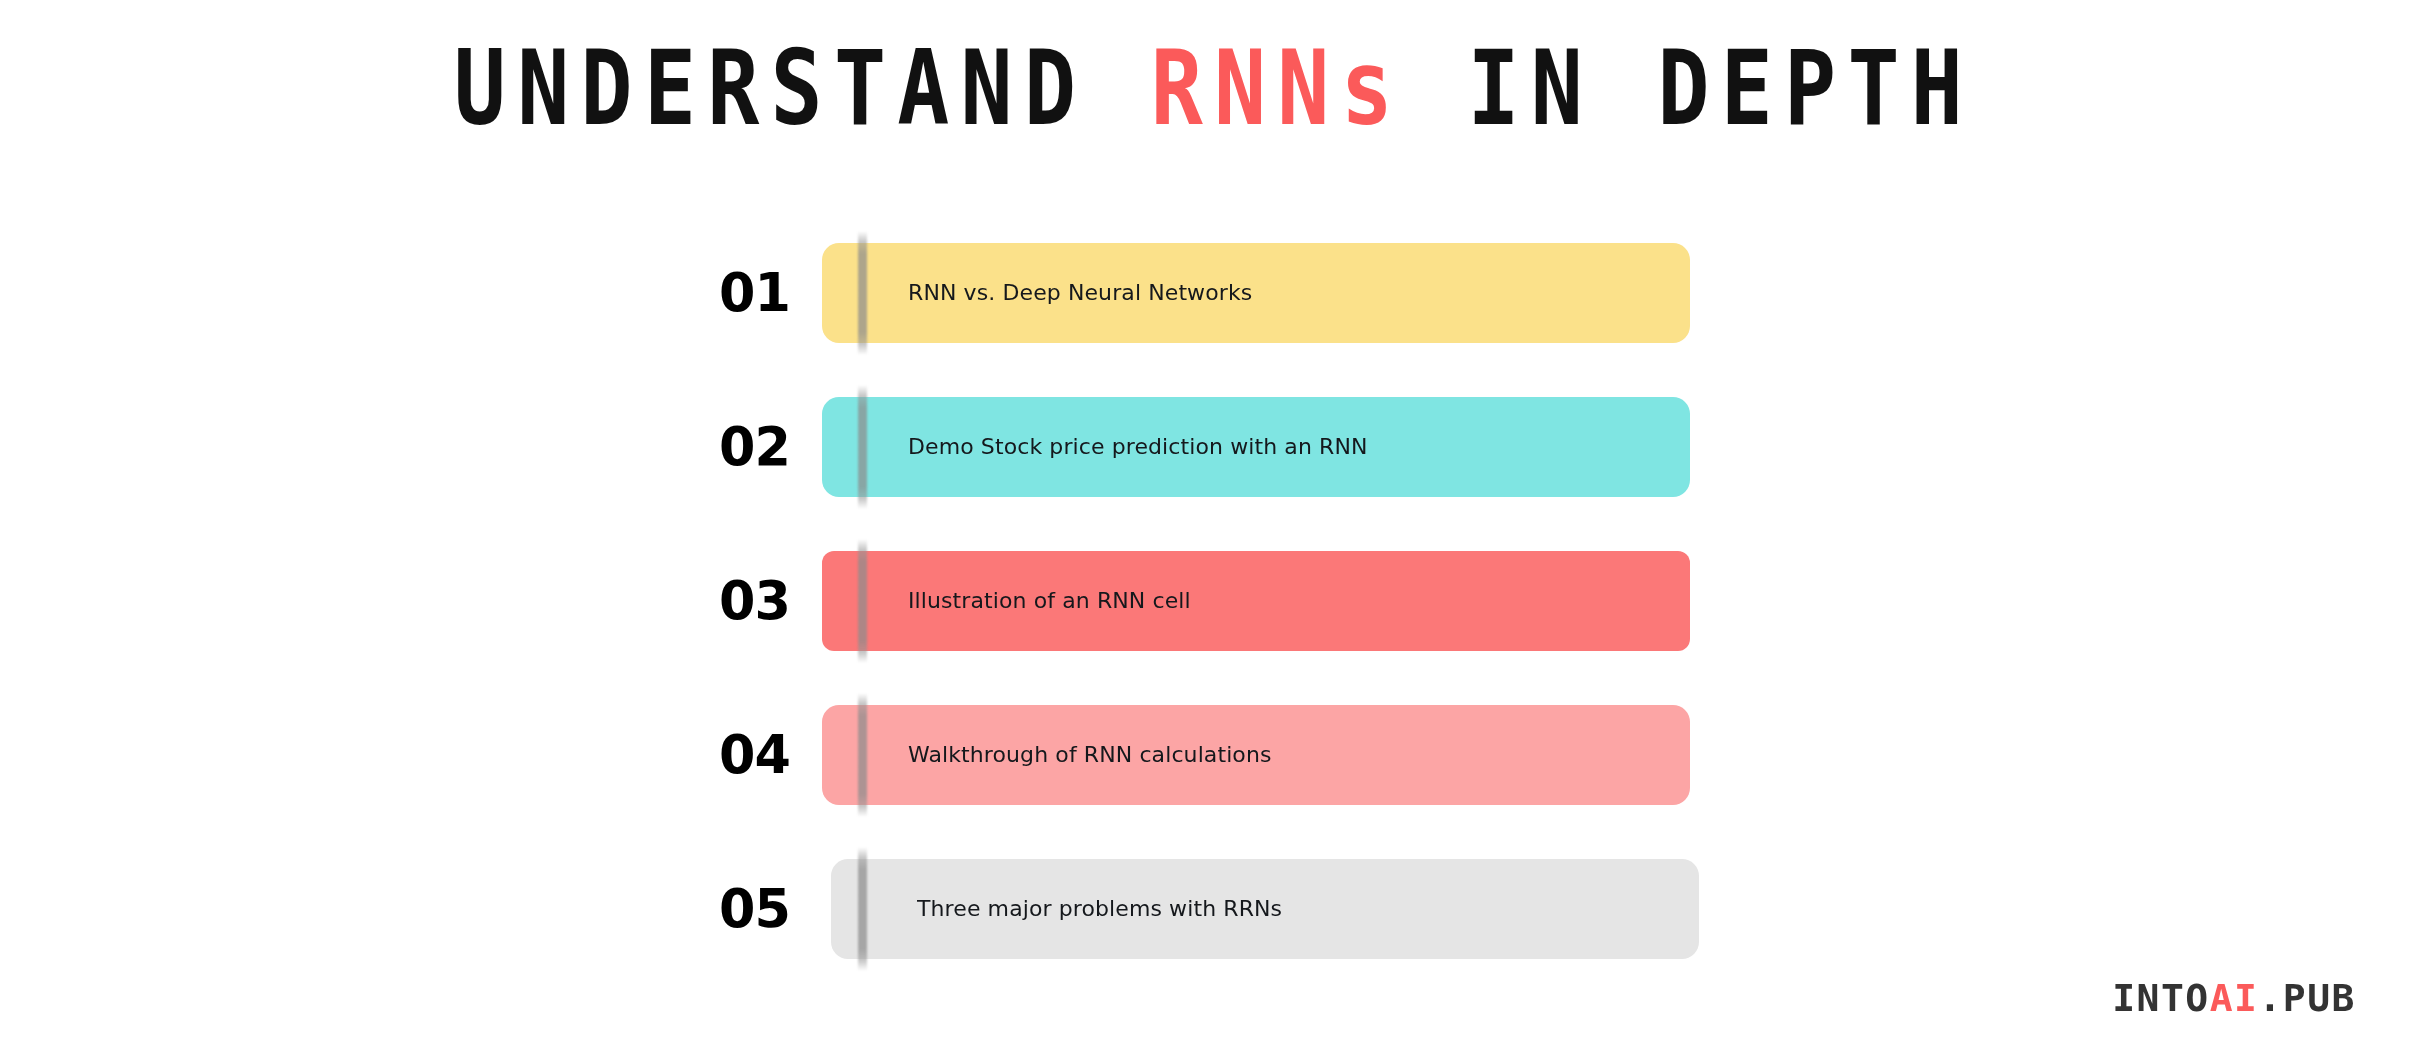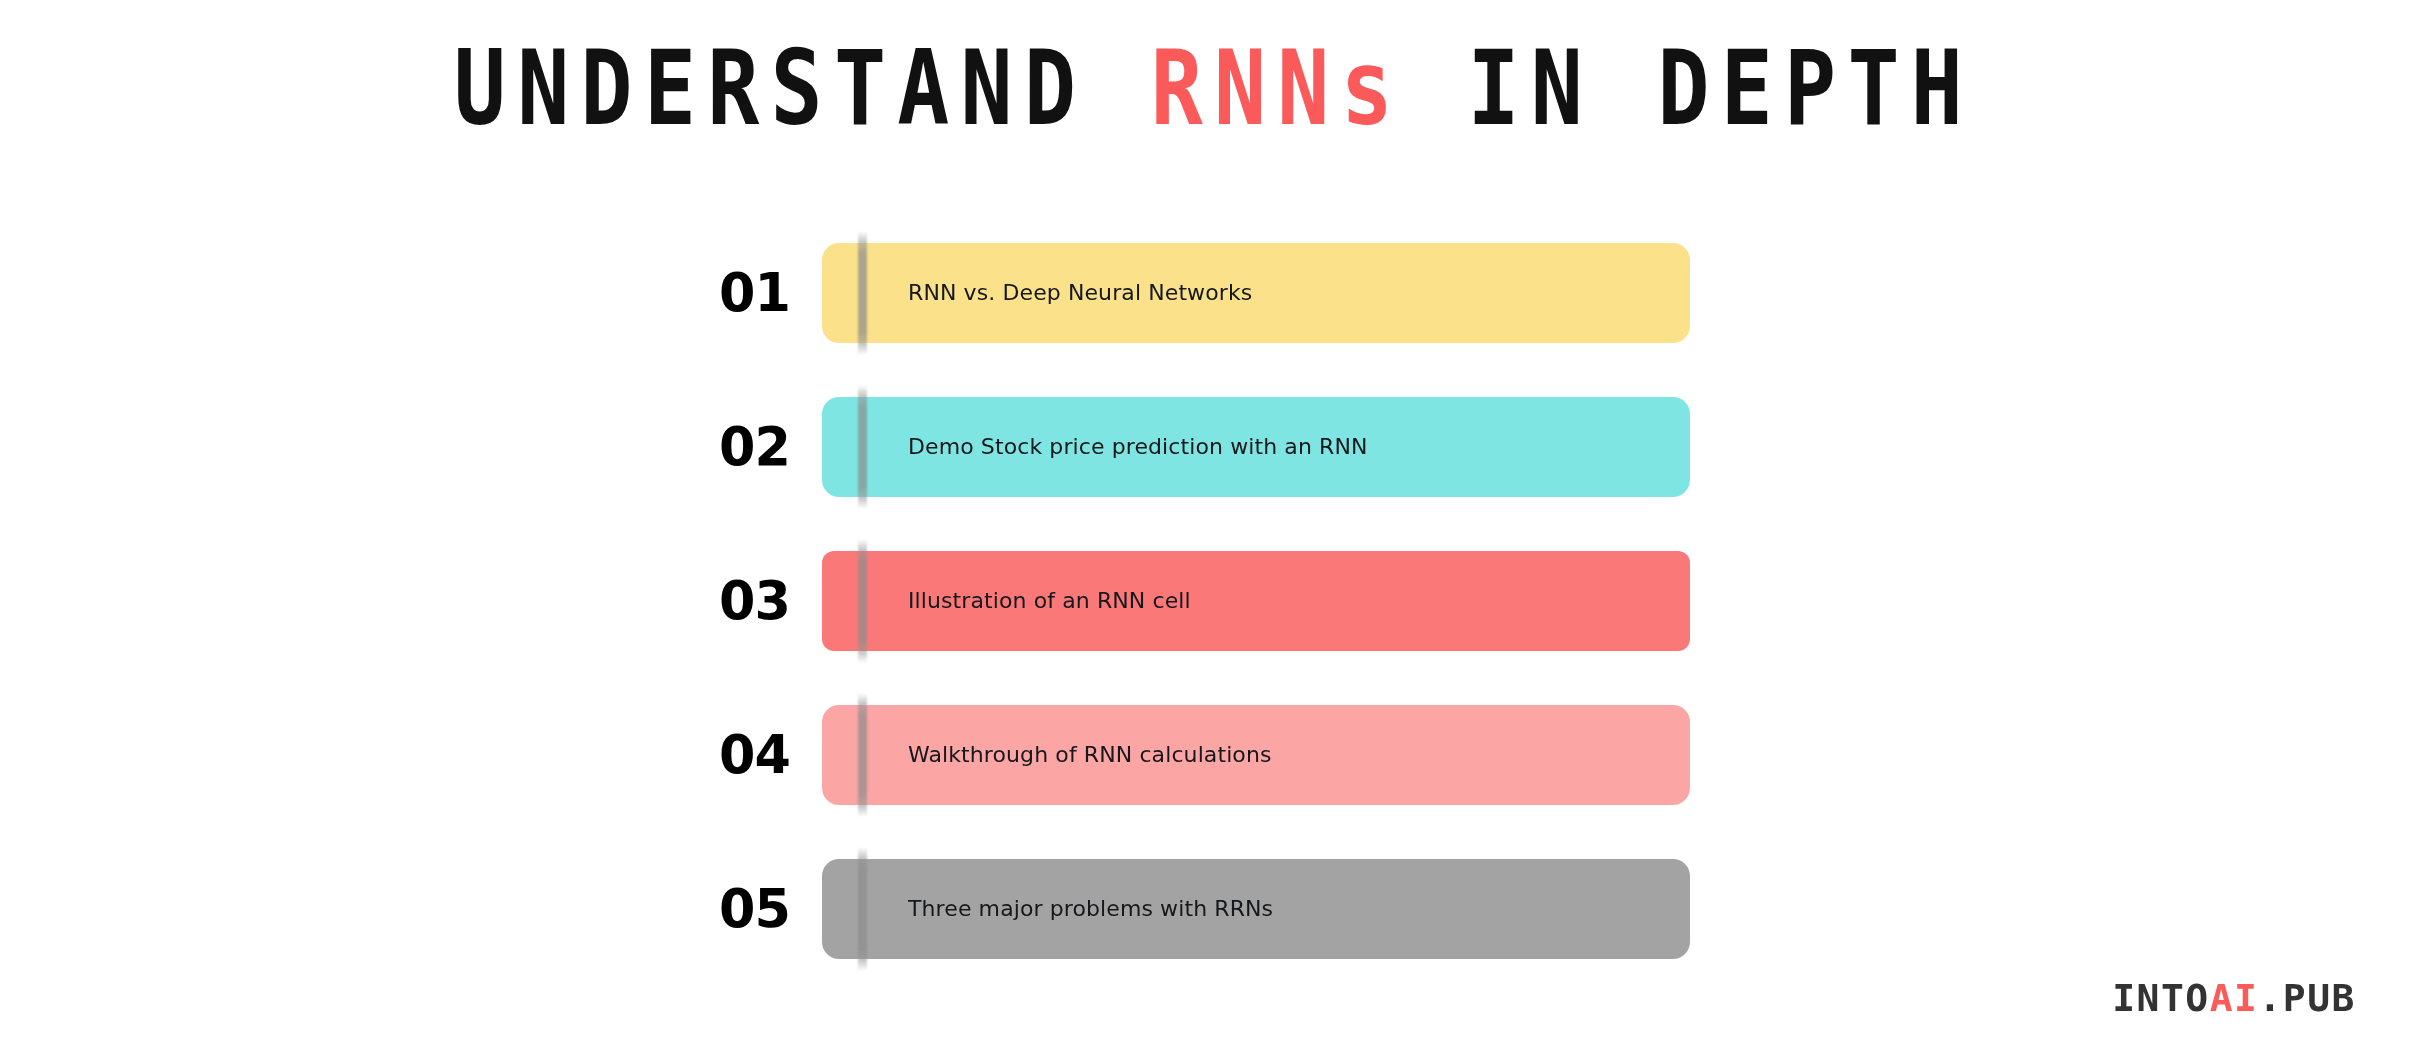--- a/index.html
+++ b/index.html
@@ -174,21 +174,21 @@
     <div class="row">
       <div class="row-number">04</div>
       <div class="bar" style="background: #fca5a5;">
         <div class="bar-label">Walkthrough of RNN calculations</div>
       </div>
       <div class="divider"></div>
     </div>
 
     <div class="row">
       <div class="row-number">05</div>
-      <div class="bar" style="background: #a3a3a3;">
+      <div class="bar" style="background: #e5e5e5; margin-left: 9px;">
         <div class="bar-label">Three major problems with RRNs</div>
       </div>
       <div class="divider"></div>
     </div>
 
   </div>
 
   <div class="logo" style="color: rgb(51, 51, 51);">
     <span>INTO</span><span class="logo-accent" style="color: rgb(251, 90, 90);">AI</span><span>.PUB</span>
   </div>

